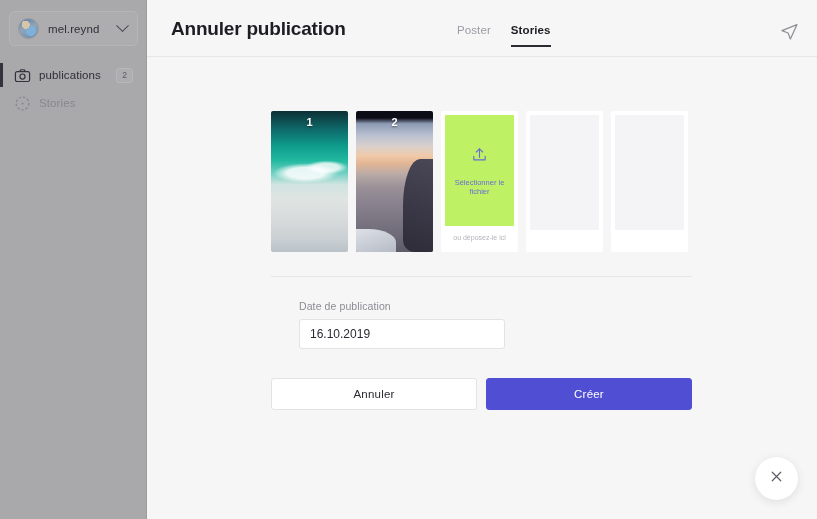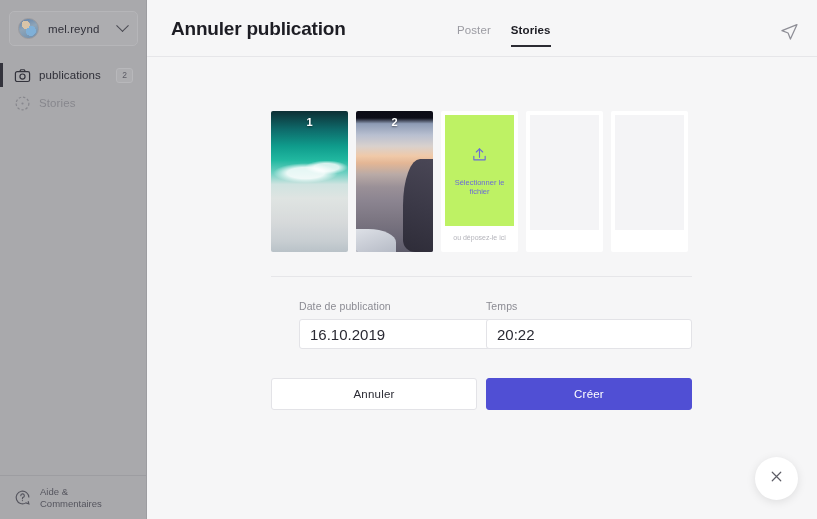--- a/index.html
+++ b/index.html
@@ -294,21 +294,21 @@
     color: #8b8b93;
     margin-bottom: 7px;
     letter-spacing: .1px;
   }
   .field-input {
     width: 100%;
     height: 30px;
     background: #ffffff;
     border: 1px solid #e3e3e7;
     border-radius: 3px;
-    font-size: 15px;
+    font-size: 12px;
     color: #2a2a33;
     padding: 0 10px;
     font-family: "Liberation Sans", sans-serif;
     outline: none;
   }
 
   .btn {
     position: absolute;
     top: 378px;
     width: 206px;
@@ -373,31 +373,20 @@
   <div class="nav-item inactive" style="top:90px;">
     <span class="nav-ico">
       <svg viewBox="0 0 24 24" width="17" height="17" fill="none" stroke="#87878d" stroke-width="1.7" stroke-dasharray="3.4 2.6">
         <circle cx="12" cy="12" r="9"></circle>
         <circle cx="12" cy="12" r="1.5" fill="#87878d" stroke="none"></circle>
       </svg>
     </span>
     <span class="nav-label">Stories</span>
   </div>
 
-  <div class="help-row">
-    <span class="nav-ico">
-      <svg viewBox="0 0 24 24" width="17" height="17" fill="none" stroke="#55555e" stroke-width="1.6">
-        <path d="M21 12a9 9 0 1 0-4.2 7.6L21 21l-1-4"></path>
-        <path d="M9.6 9.4a2.5 2.5 0 1 1 3.2 2.4c-.7.3-.9.8-.9 1.5v.3" stroke-linecap="round"></path>
-        <circle cx="11.9" cy="16.3" r=".85" fill="#55555e" stroke="none"></circle>
-      </svg>
-    </span>
-    <span class="help-label">Aide &amp;
-Commentaires</span>
-  </div>
 </div>
 
 <div id="main">
 
   <div id="header">
     <div id="page-title">Annuler publication</div>
 
     <div class="tabs">
       <div class="tab">Poster</div>
       <div class="tab active">Stories</div>
@@ -442,24 +431,20 @@
       </div>
   </div>
 
   <div id="divider"></div>
 
   <div class="field date">
     <div class="field-label">Date de publication</div>
     <input class="field-input" type="text" value="16.10.2019" style="">
   </div>
 
-  <div class="field time">
-    <div class="field-label">Temps</div>
-    <input class="field-input" type="text" value="20:22" style="">
-  </div>
 
   <div class="btn btn-create">Créer</div>
   <div class="btn btn-cancel">Annuler</div>
 
   <div id="close-fab">
     <span>
       <svg viewBox="0 0 24 24" width="17" height="17" fill="none" stroke="#5d5d66" stroke-width="1.7" stroke-linecap="round">
         <path d="M6 6l12 12M18 6L6 18"></path>
       </svg>
     </span>

